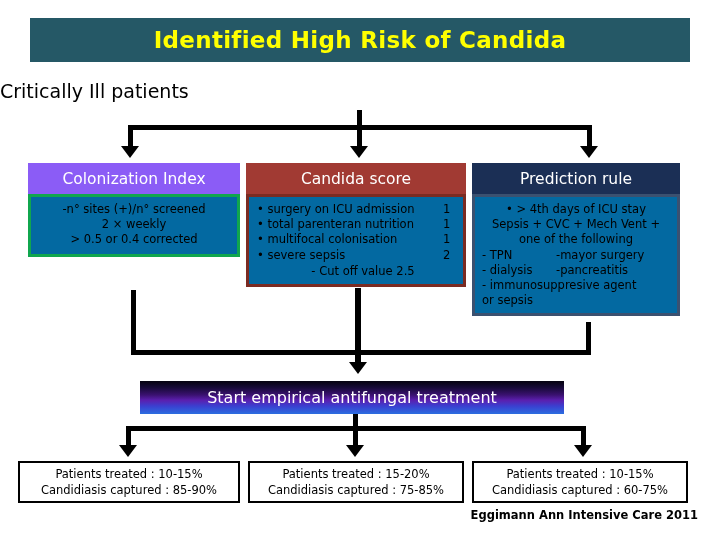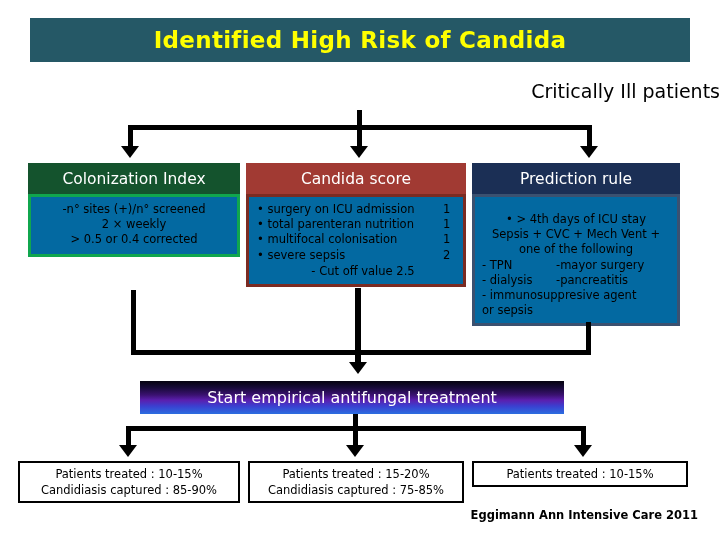--- a/index.html
+++ b/index.html
@@ -35,21 +35,21 @@
     font-family: "DejaVu Sans", sans-serif;
     white-space: nowrap;
   }
 
   
   #subtitle {
     position: absolute;
     left: 0;
     top: 80px;
     width: 720px;
-    text-align: right;
+    text-align: left;
     font-size: 19px;
     color: #000000;
     font-family: "DejaVu Sans", sans-serif;
   }
 
   
   .conn {
     position: absolute;
     background: #000000;
   }
@@ -80,21 +80,21 @@
   .col-body {
     background: #0369a1;
     box-sizing: border-box;
     font-size: 11.5px;
     color: #000000;
     line-height: 1.32;
   }
 
   
   #col-colonization { left: 28px; width: 212px; }
-  #col-colonization .col-header { background: #14532d; }
+  #col-colonization .col-header { background: #8b5cf6; }
   #col-colonization .col-body {
     border: 3px solid #10a64e;
     padding: 5px 4px 6px 4px;
     text-align: center;
   }
 
   
   #col-candida-score { left: 246px; width: 220px; }
   #col-candida-score .col-header { background: #a13a33; }
   #col-candida-score .col-body {
@@ -109,21 +109,21 @@
   }
   .score-row .label { white-space: nowrap; }
   .score-row .pts { width: 14px; text-align: left; padding-left: 4px; }
   .cutoff { text-align: center; padding-left: 12px; padding-top: 1px; }
 
   
   #col-prediction { left: 472px; width: 208px; }
   #col-prediction .col-header { background: #1b2f55; }
   #col-prediction .col-body {
     border: 3px solid #3b5170;
-    padding: 15px 5px 5px 5px;
+    padding: 5px 5px 5px 5px;
     text-align: center;
   }
   .pr-left { text-align: left; padding-left: 2px; }
   .pr-cols {
     display: flex;
     justify-content: flex-start;
     text-align: left;
     padding-left: 2px;
   }
   .pr-cols .c1 { width: 74px; }
@@ -280,15 +280,16 @@
 <div class="outcome" id="outcome-1">
   <div>Patients treated : 10-15%</div>
   <div>Candidiasis captured : 85-90%</div>
 </div>
 <div class="outcome" id="outcome-2">
   <div>Patients treated : 15-20%</div>
   <div>Candidiasis captured : 75-85%</div>
 </div>
 <div class="outcome" id="outcome-3">
   <div>Patients treated : 10-15%</div>
+  <div>Candidiasis captured : 60-75%</div>
 </div>
 
 <div id="citation">Eggimann  Ann Intensive Care 2011</div>
 
 </body></html>

